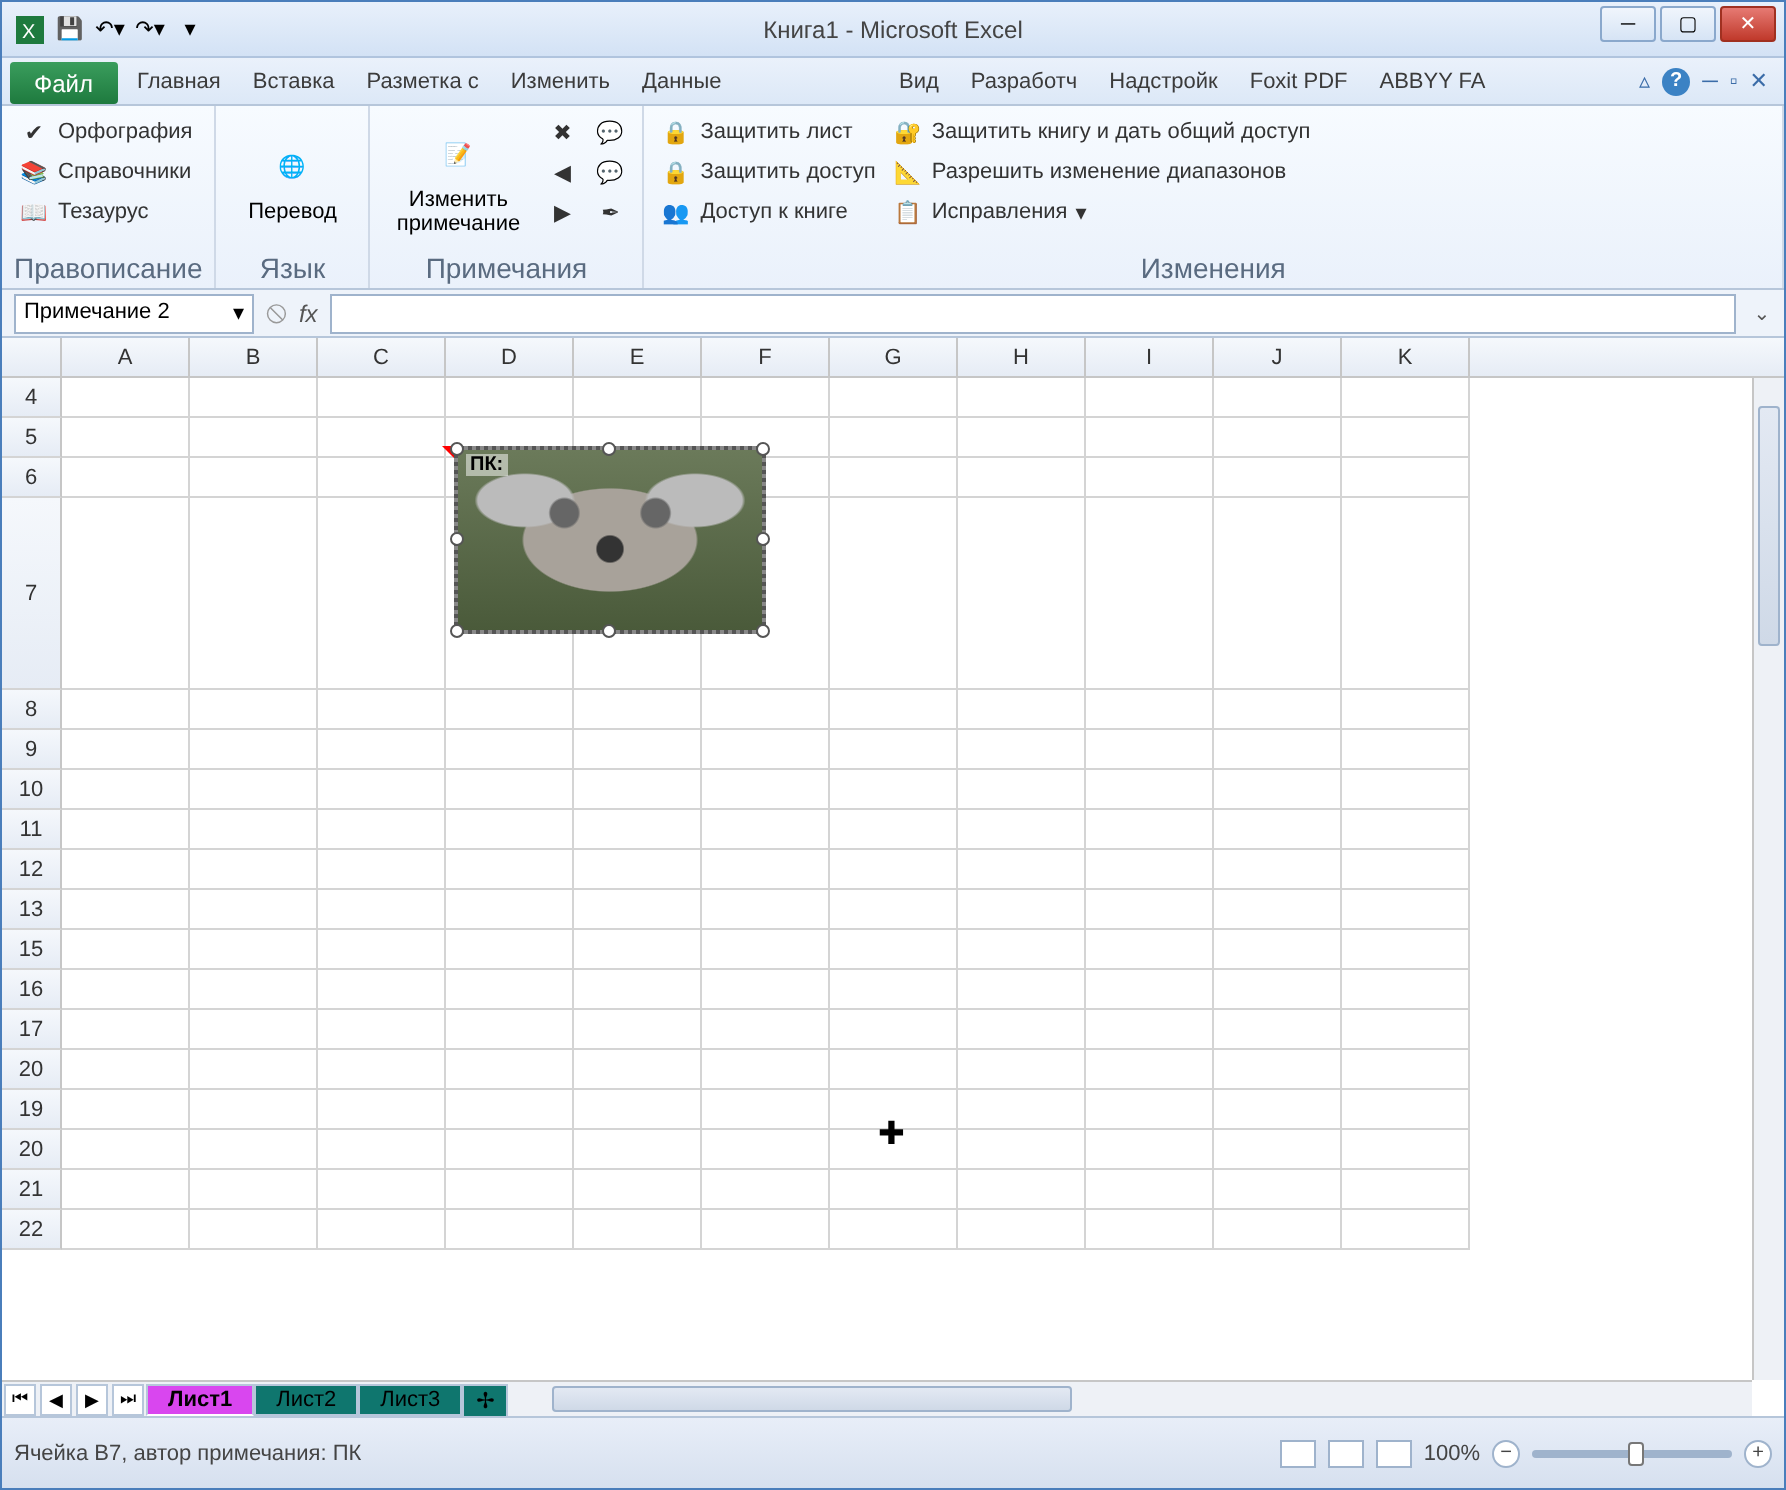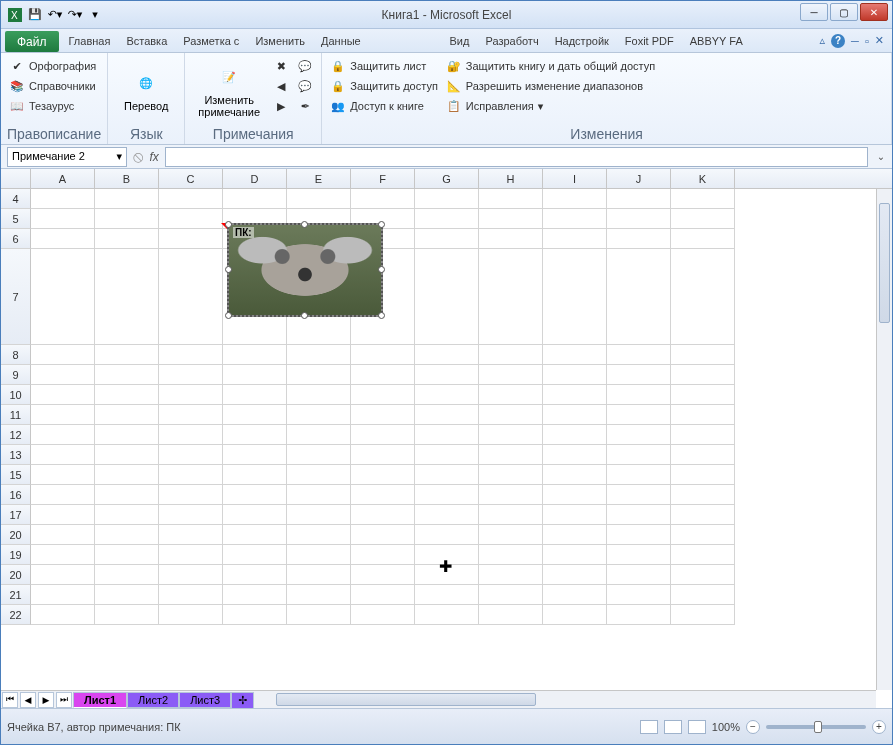--- a/index.html
+++ b/index.html
@@ -50,21 +50,21 @@
   .colhead { width: 64px; border-right: 1px solid #c6c6c6; text-align: center; font-size: 11px; color: #333; line-height: 20px; }
   .rows { position: absolute; top: 20px; left: 0; right: 16px; bottom: 18px; overflow: hidden; }
   .row { display: flex; height: 20px; }
   .rowhead { width: 30px; border-right: 1px solid #c6c6c6; border-bottom: 1px solid #d4d4d4; background: linear-gradient(#f5f8fc,#e6ecf5); text-align: center; font-size: 11px; line-height: 20px; color: #333; }
   .cell { width: 64px; border-right: 1px solid #d4d4d4; border-bottom: 1px solid #d4d4d4; }
   .vscroll { position: absolute; right: 0; top: 20px; bottom: 18px; width: 16px; background: #eef1f6; border-left: 1px solid #c6c6c6; }
   .vthumb { position: absolute; top: 14px; left: 2px; right: 2px; height: 120px; background: linear-gradient(#e3e9f3,#cfd9e7); border: 1px solid #9fb3cc; border-radius: 2px; }
   .hscroll-region { position: absolute; left: 0; right: 16px; bottom: 0; height: 18px; display: flex; background: #eef1f6; border-top: 1px solid #c6c6c6; }
   .sheetnav { display: flex; align-items: center; }
   .navbtn { width: 16px; height: 16px; border: 1px solid #b6c6da; margin: 1px; font-size: 9px; display: flex; align-items: center; justify-content: center; background: #fff; cursor: pointer; }
-  .sheettab { padding: 1px 10px; font-size: 11px; border: 1px solid #b6c6da; background: #8b5cf6; margin-top: 1px; cursor: pointer; }
+  .sheettab { padding: 1px 10px; font-size: 11px; border: 1px solid #b6c6da; background: #0f766e; margin-top: 1px; cursor: pointer; }
   .sheettab.active { background: #d946ef; font-weight: bold; border-bottom: 1px solid #fff; }
   .hscroll { flex: 1; position: relative; margin-left: 8px; }
   .hthumb { position: absolute; left: 14px; top: 2px; bottom: 2px; width: 260px; background: linear-gradient(#e3e9f3,#cfd9e7); border: 1px solid #9fb3cc; border-radius: 2px; }
   
   
   .comment-box { position: absolute; left: 226px; top: 54px; width: 156px; height: 94px; border: 2px dotted #555; background: #888; }
   .comment-label { position: absolute; top: 2px; left: 4px; font-size: 10px; font-weight: bold; color: #000; background: rgba(255,255,255,0.5); padding: 0 2px; }
   .handle { position: absolute; width: 7px; height: 7px; background: #fff; border: 1px solid #555; border-radius: 50%; }
   .koala { width: 100%; height: 100%; background:
      radial-gradient(circle at 35% 35%, #666 6%, transparent 7%),

